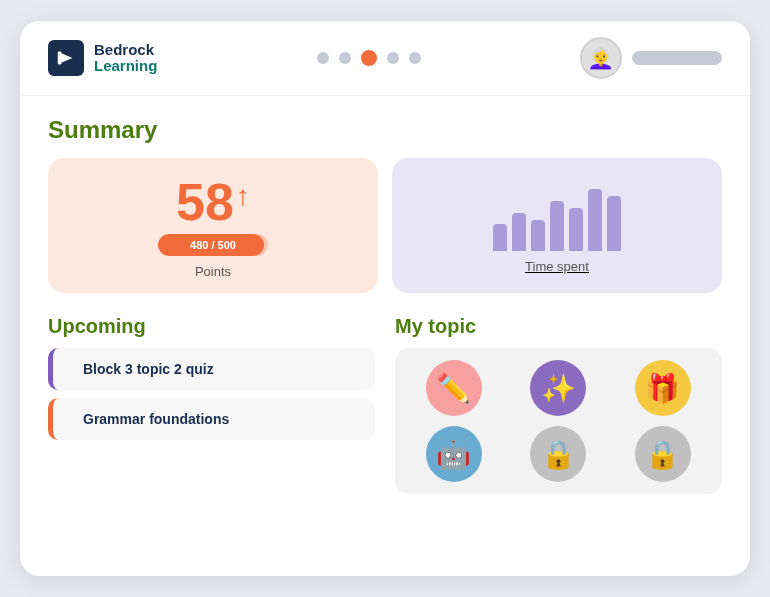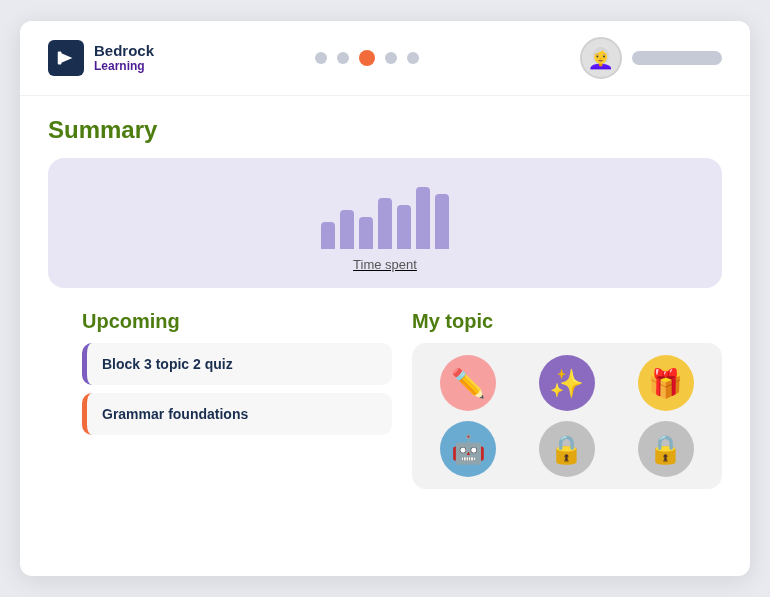--- a/index.html
+++ b/index.html
@@ -7,21 +7,21 @@
       background: #e8eaf0;
       display: flex;
       align-items: center;
       justify-content: center;
       width: 770px;
       height: 597px;
       font-family: 'Segoe UI', Arial, sans-serif;
     }
     .card-outer {
       background: #fff;
-      border-radius: 12px;
+      border-radius: 20px;
       width: 730px;
       height: 555px;
       box-shadow: 0 4px 24px rgba(0,0,0,0.10);
       overflow: hidden;
       display: flex;
       flex-direction: column;
     }
     
     .header {
       display: flex;
@@ -53,23 +53,23 @@
       display: flex;
       flex-direction: column;
       line-height: 1.1;
     }
     .logo-text .brand {
       font-size: 15px;
       font-weight: 800;
       color: #1a2e50;
     }
     .logo-text .sub {
-      font-size: 12px;
-      font-weight: 800;
-      color: #4c1d95;
+      font-size: 15px;
+      font-weight: 800;
+      color: #0f766e;
     }
     .nav-dots {
       display: flex;
       gap: 10px;
       align-items: center;
     }
     .dot {
       width: 12px;
       height: 12px;
       border-radius: 50%;
@@ -219,39 +219,38 @@
       border-radius: 4px 4px 0 0;
       background: #a89cd8;
     }
     
     .bottom-row {
       display: flex;
       gap: 20px;
     }
     .upcoming-section {
       flex: 1;
-      margin-left: 34px;
     }
     .badges-section {
       flex: 1;
     }
     .upcoming-section .section-title,
     .badges-section .section-title {
       font-size: 20px;
       margin-bottom: 10px;
     }
     .upcoming-list {
       display: flex;
       flex-direction: column;
       gap: 8px;
     }
     .upcoming-item {
       background: #f7f7f7;
       border-radius: 10px;
-      padding: 13px 15px;
+      padding: 13px 30px;
       font-size: 14px;
       font-weight: 600;
       color: #1a2e50;
       display: flex;
       align-items: center;
       gap: 10px;
       border-left: 5px solid #ccc;
     }
     .upcoming-item.purple { border-left-color: #7c5cbf; }
     .upcoming-item.orange { border-left-color: #f26b3a; }
@@ -313,20 +312,31 @@
       <div class="username-bar"></div>
     </div>
   </div>
 
   <div class="main">
     <div class="section-title">Summary</div>
 
     <div class="summary-row">
 
 
+      <div class="summary-card points-card">
+        <div class="points-value">
+          <span>58</span>
+          <span class="points-arrow">↑</span>
+        </div>
+        <div class="points-bar-bg">
+          <div class="points-bar-fill" style="width:96%;"></div>
+          <span class="points-bar-text">480 / 500</span>
+        </div>
+        <div class="card-label">Points</div>
+      </div>
 
       <div class="summary-card time-card">
         <div class="time-chart">
           <div class="time-bar" style="height:38%;"></div>
           <div class="time-bar" style="height:55%;"></div>
           <div class="time-bar" style="height:45%;"></div>
           <div class="time-bar" style="height:72%;"></div>
           <div class="time-bar" style="height:62%;"></div>
           <div class="time-bar" style="height:88%;"></div>
           <div class="time-bar" style="height:78%;"></div>

